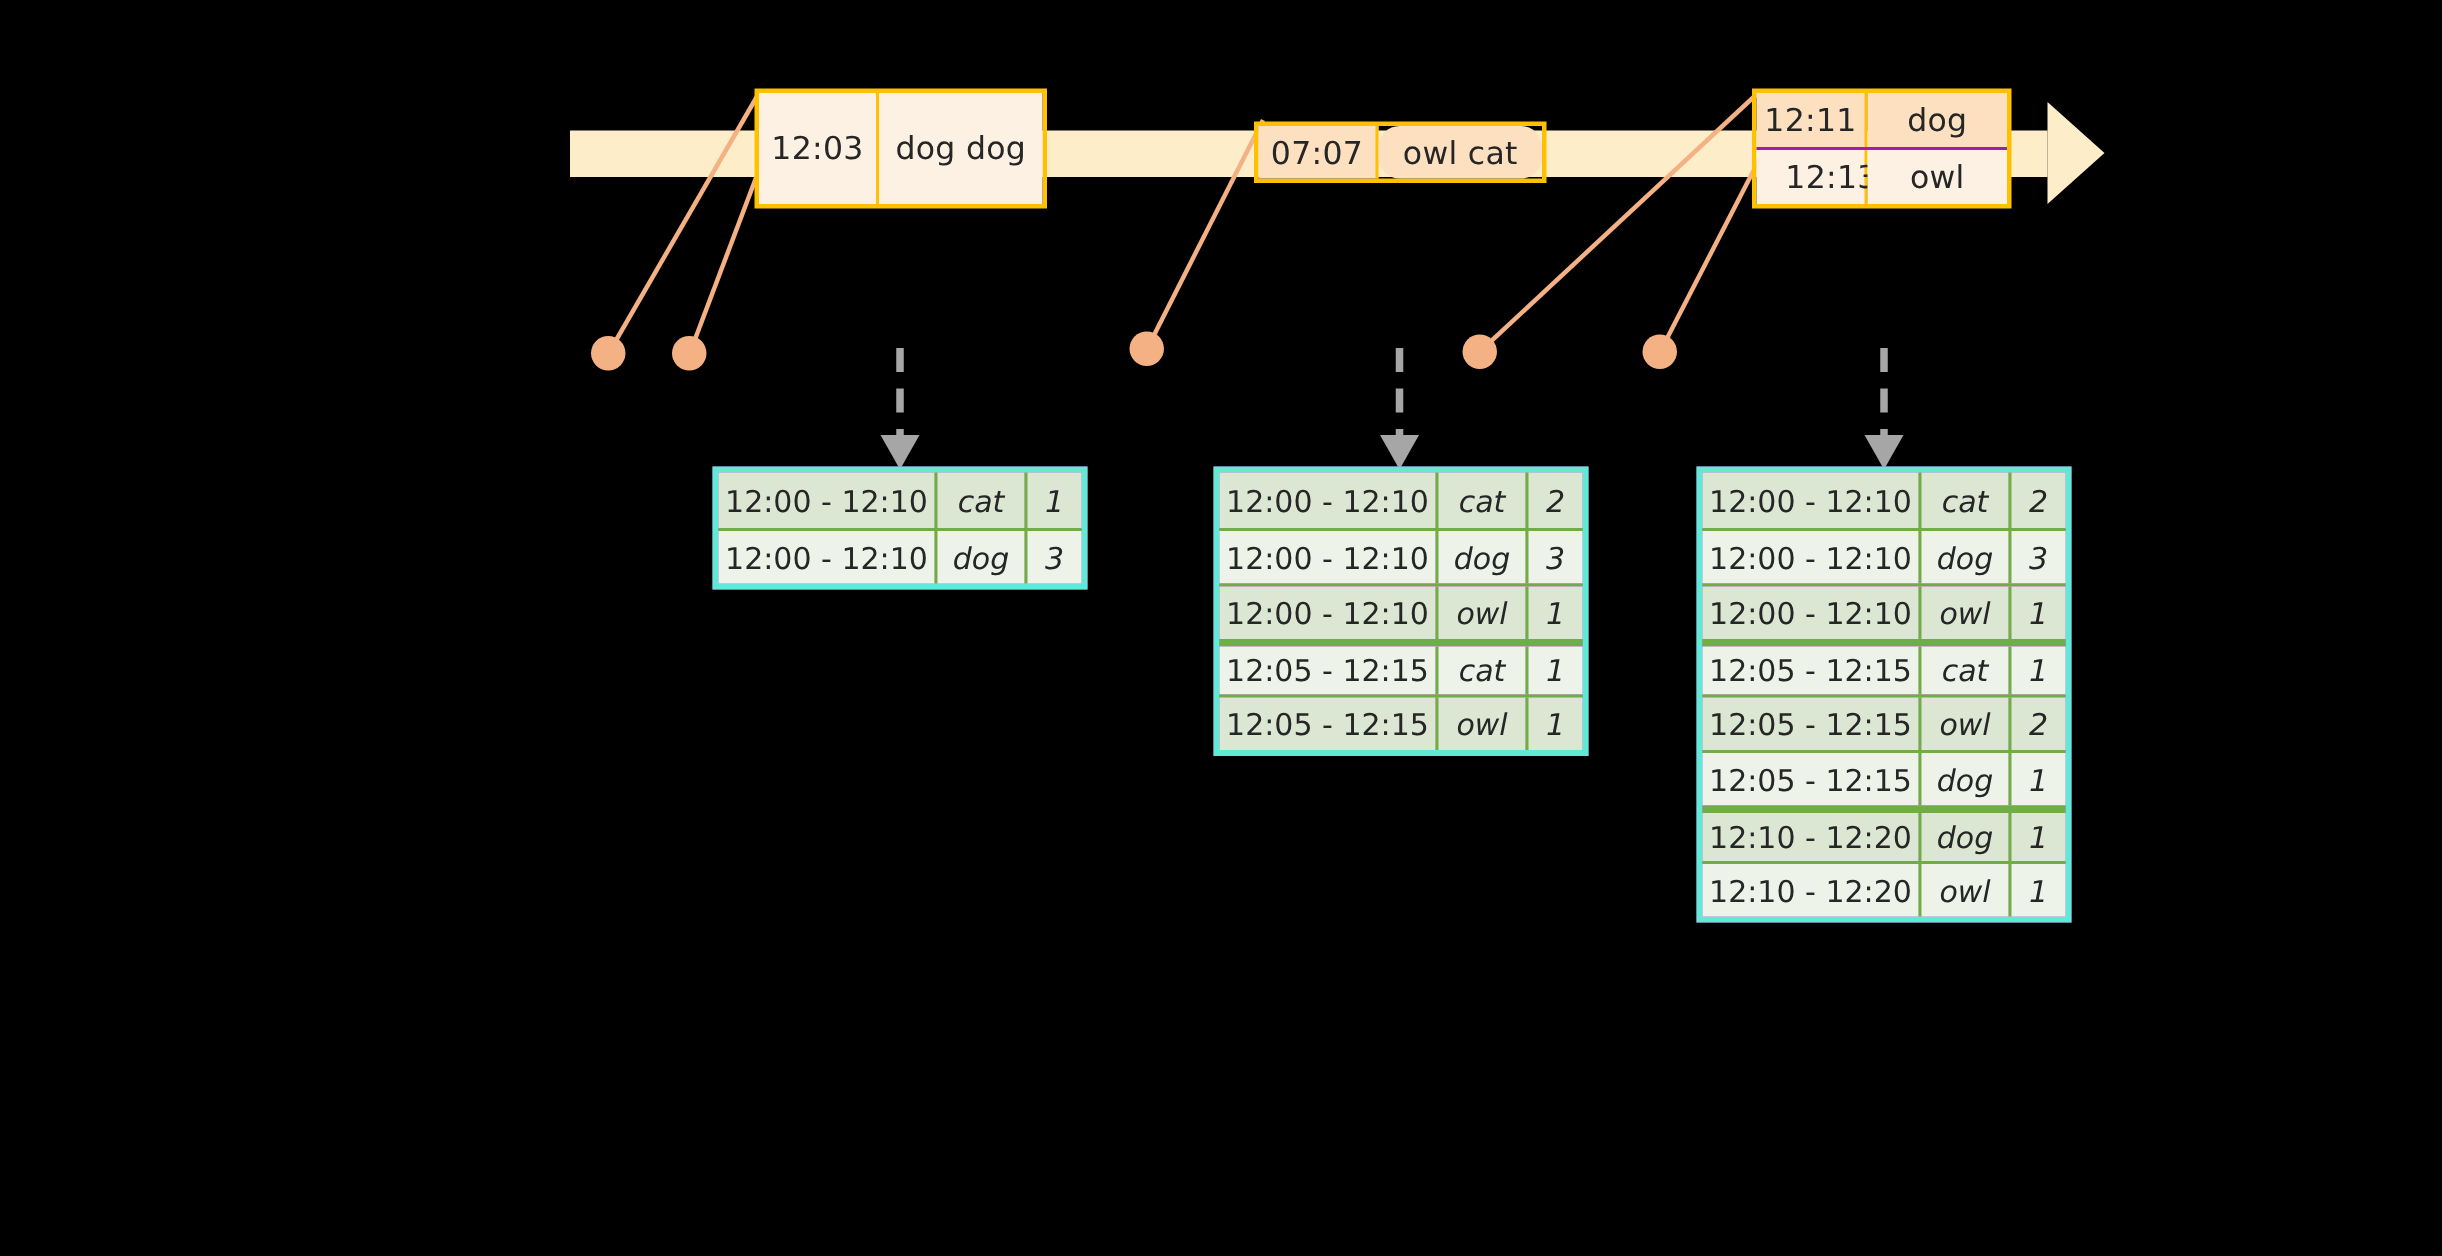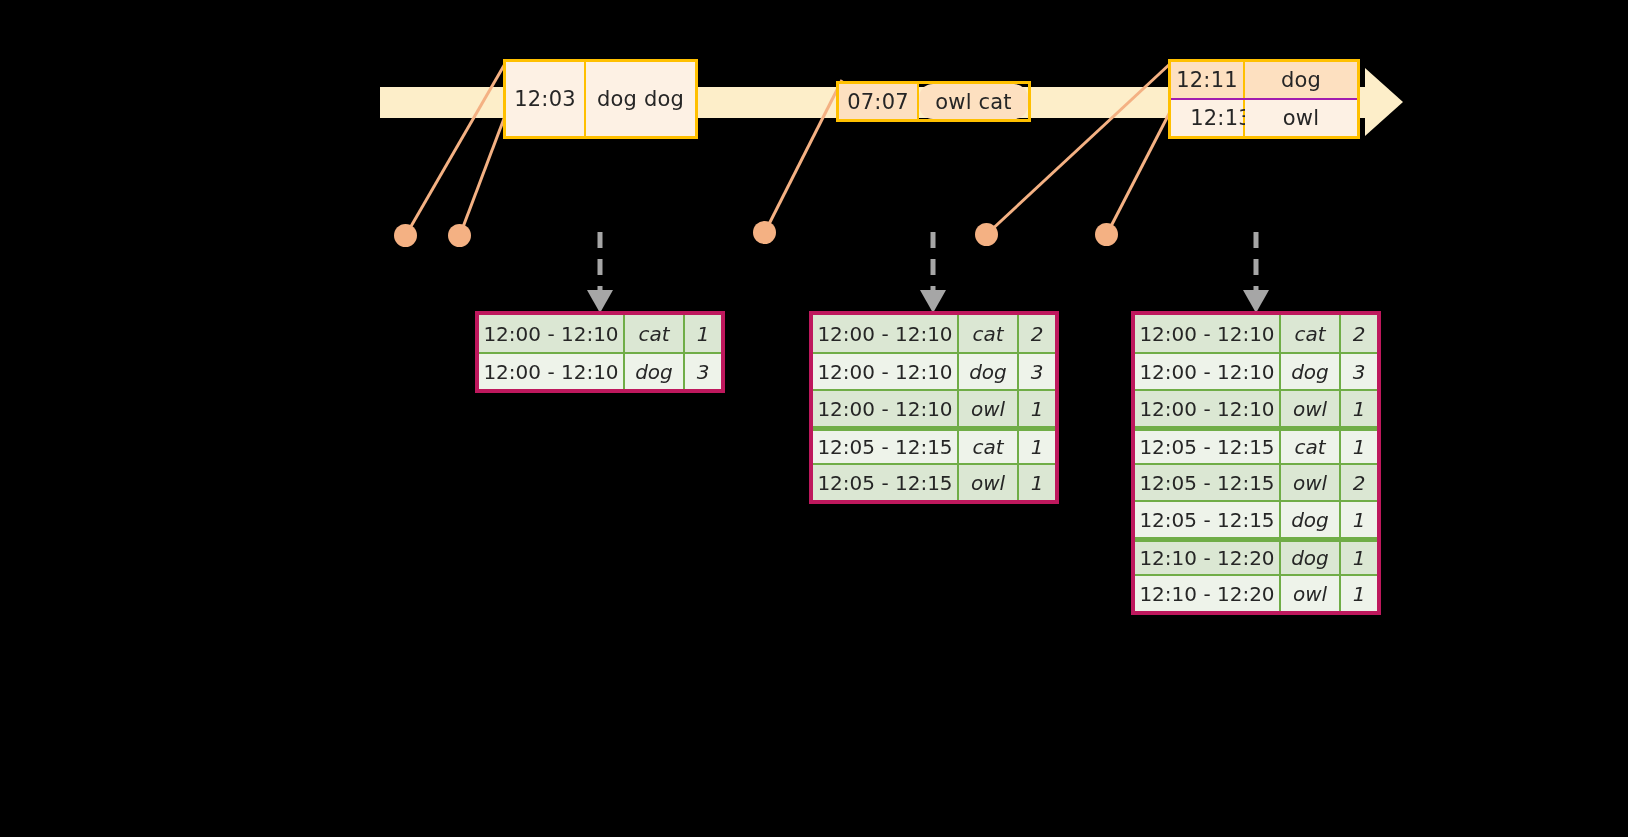--- a/index.html
+++ b/index.html
@@ -81,21 +81,21 @@
   }
 
   
   .dashwrap {
     position: absolute;
   }
 
   
   .rtable {
     position: absolute;
-    border: 4px solid #be185d;
+    border: 4px solid #5eead4;
     box-sizing: border-box;
     display: flex;
     flex-direction: column;
     background: #d946ef;
   }
   .rrow {
     display: flex;
     height: 37px;
     box-sizing: border-box;
   }
@@ -141,21 +141,21 @@
     </div>
   </div>
 
   <div class="ev-box" style="left:836px; top:81px; width:195px; height:41px;">
     <div class="ev-row shade">
       <div class="ev-cell time" style="width:80px;">07:07</div>
       <div class="ev-cell words" style="flex:1;border-radius:14px;">owl cat</div>
     </div>
   </div>
 
-  <div class="ev-box" style="left:1168px; top:59px; width:192px; height:80px;">
+  <div class="ev-box" style="left:1168px; top:59px; width:173px; height:80px;">
     <div class="ev-row shade">
       <div class="ev-cell time" style="width:74px;">12:11</div>
       <div class="ev-cell words" style="flex:1;">dog</div>
     </div>
     <div class="ev-row light">
       <div class="ev-cell time" style="width:74px;padding-left:28px;">12:13</div>
       <div class="ev-cell words" style="flex:1;">owl</div>
     </div>
   </div>
 

